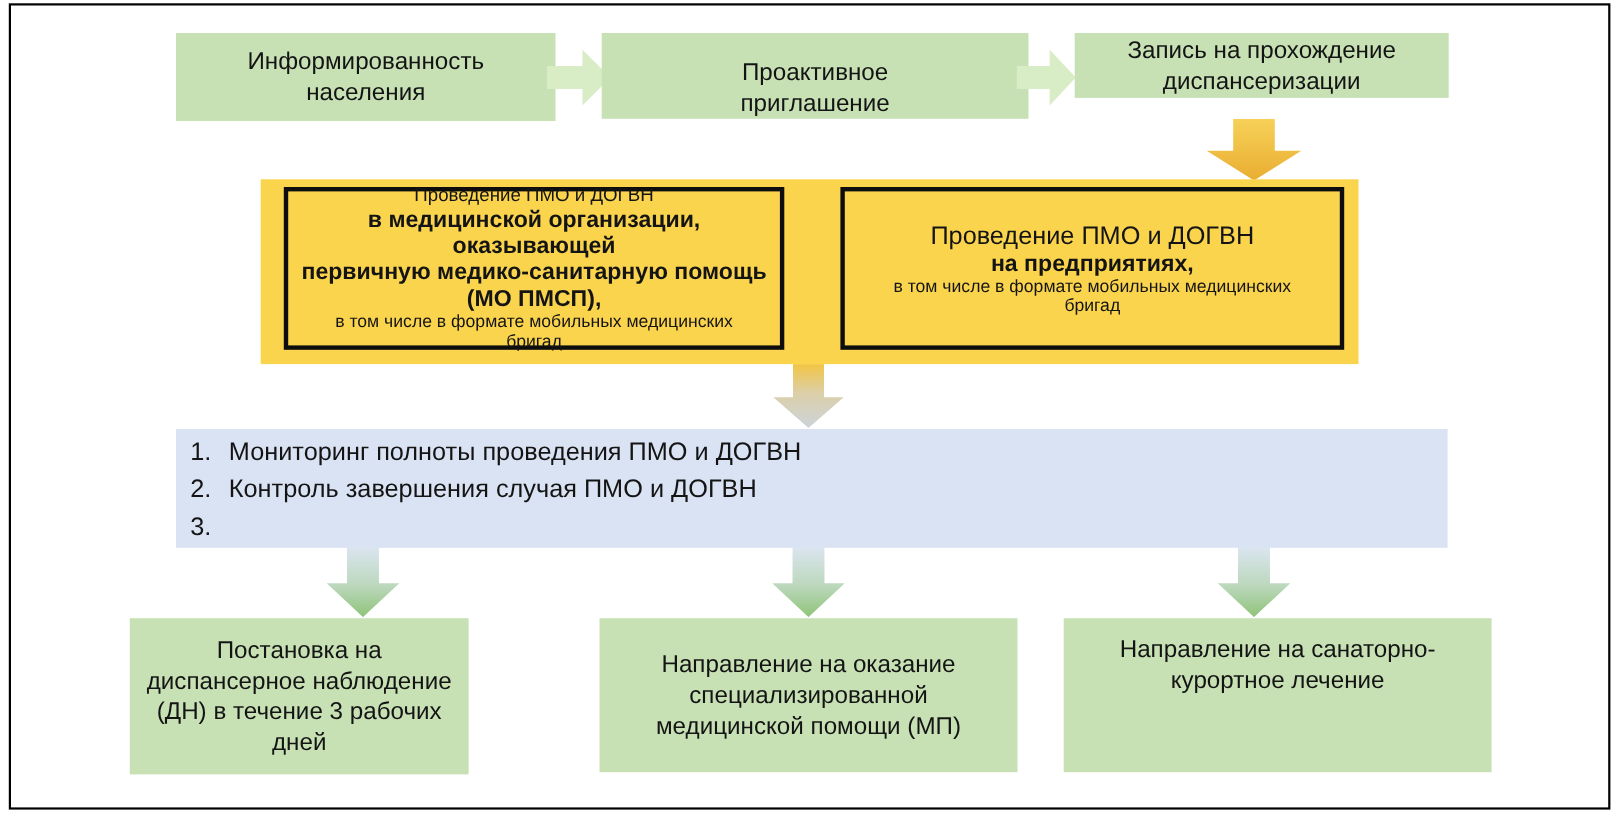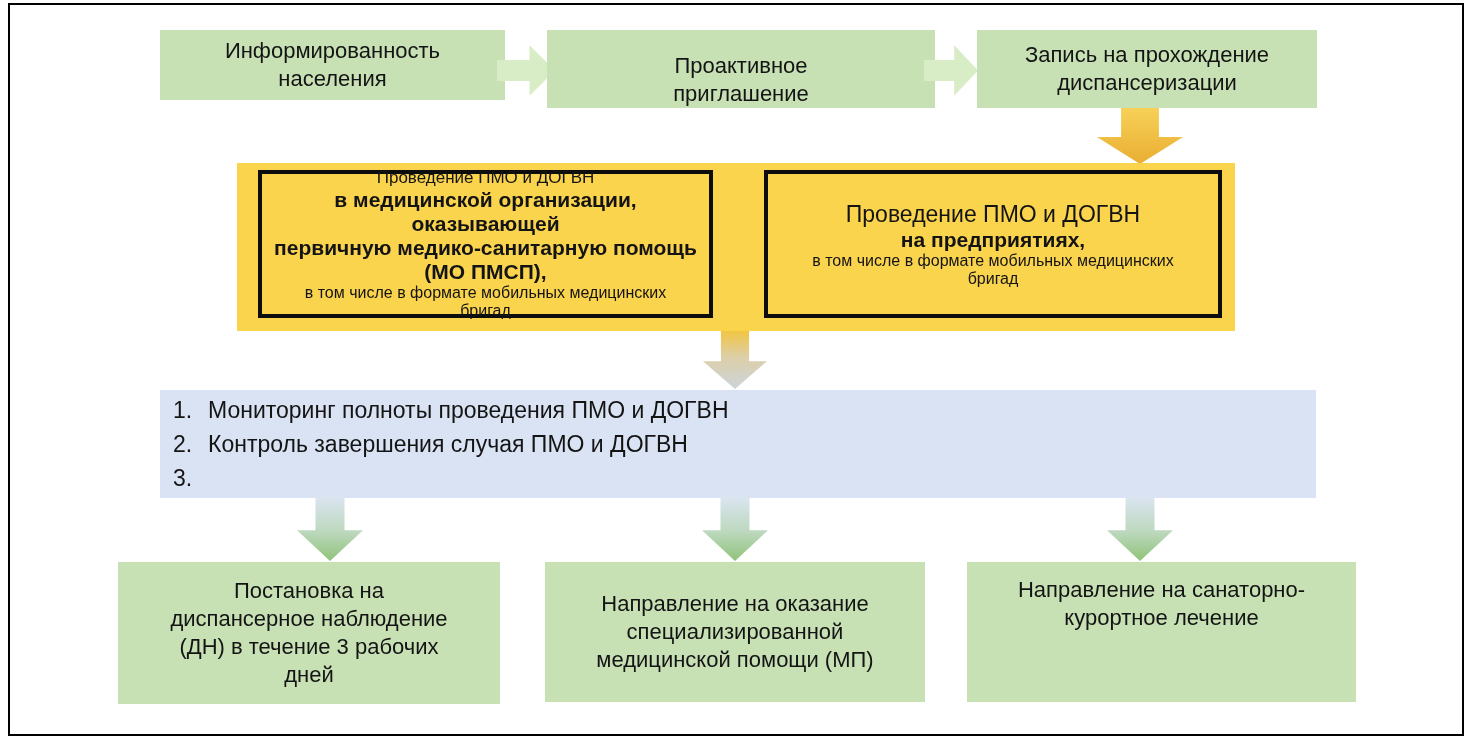--- a/index.html
+++ b/index.html
@@ -25,25 +25,25 @@
     display:flex; align-items:center; justify-content:center;
     text-align:center;
   }
   .pre { white-space:pre-line; }
 
   
   .green-box {
     background:#c7e1b5;
     font-size:22px; line-height:1.27;
   }
-  .box-b1 { left:160px; top:30px;  width:345px; height:70px; }
+  .box-b1 { left:160px; top:30px;  width:345px; height:80px; }
   .box-b2 { left:547px; top:30px;  width:388px; height:78px;align-items:flex-end; }
-  .box-b3 { left:977px; top:30px;  width:340px; height:78px; }
+  .box-b3 { left:977px; top:30px;  width:340px; height:59px; }
 
-  .box-c1 { left:118px; top:562px; width:382px; height:142px; }
+  .box-c1 { left:118px; top:562px; width:308px; height:142px; }
   .box-c2 { left:545px; top:562px; width:380px; height:140px; }
   .box-c3 { left:967px; top:562px; width:389px; height:140px; align-items:flex-start; padding-top:14px; }
 
   
   .arrow-right {
     position:absolute;
     background:#d8ecc6;
     clip-path:polygon(0 31%, 56% 31%, 56% 4%, 100% 50%, 56% 96%, 56% 69%, 0 69%);
   }
   .ar1 { left:497px; top:43px; width:58px; height:55px; }

